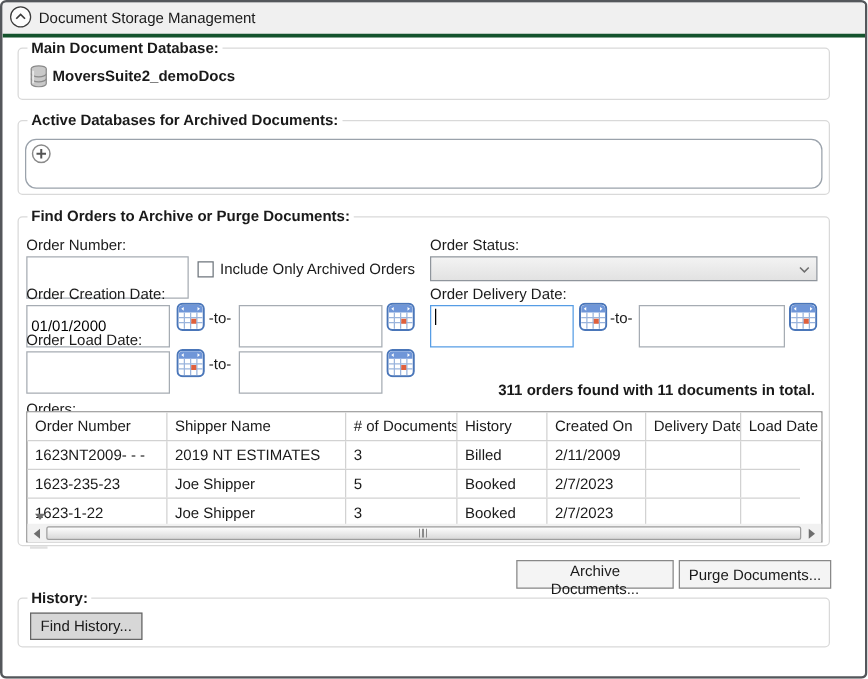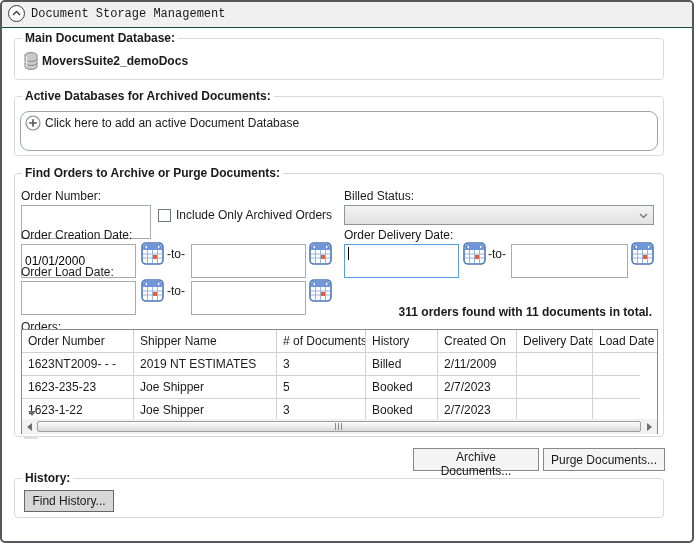--- a/index.html
+++ b/index.html
@@ -2,21 +2,21 @@
 <html><head>
 <meta charset="utf-8">
 <style>
   html,body{margin:0;padding:0;background:#fff;}
   .window{
     position:relative;width:694px;height:543px;box-sizing:border-box;
     border:2px solid #54575b;border-radius:5px;background:#fff;overflow:hidden;
     font-family:"Liberation Sans",sans-serif;font-size:12px;color:#1a1a1a;
   }
   
-  .hdr{position:absolute;left:0;top:0;width:690px;height:25px;background:#f0f0f0;border-bottom:1px solid #14532d;cursor:pointer;font-family:Liberation Mono, monospace;}
+  .hdr{position:absolute;left:0;top:0;width:690px;height:25px;background:#f0f0f0;border-bottom:3px solid #14532d;cursor:pointer;}
   .exp-btn{position:absolute;left:6px;top:3px;width:17px;height:17px;border:1px solid #3c3c3c;border-radius:50%;background:#fdfdfd;box-sizing:border-box;}
   .exp-btn svg{position:absolute;left:2px;top:2px;}
   .hdr-title{position:absolute;left:29px;top:0;line-height:25px;}
   
   .grp{position:absolute;border:1px solid #d9d9d9;border-radius:4px;background:#fff;box-sizing:border-box;}
   .grp-legend{position:absolute;top:-8px;left:7px;background:#fff;padding:0 3px;font-weight:700;white-space:nowrap;}
   
   .db-icon{position:absolute;left:9px;top:13px;}
   .db-name{position:absolute;left:27px;top:15px;font-weight:700;}
   
@@ -95,34 +95,33 @@
 
   <div class="grp" style="left:12px;top:94px;width:650px;height:60px;">
     <span class="grp-legend">Active Databases for Archived Documents:</span>
     <div class="add-box">
       <div class="add-row">
         <svg width="16" height="16" viewBox="0 0 16 16">
           <circle cx="8" cy="8" r="7" fill="#fff" stroke="#8a8a8a" stroke-width="1.2"></circle>
           <line x1="8" y1="4.2" x2="8" y2="11.8" stroke="#555" stroke-width="1.6"></line>
           <line x1="4.2" y1="8" x2="11.8" y2="8" stroke="#555" stroke-width="1.6"></line>
         </svg>
-        <span class="add-label">Click here to add an active Document Database</span>
       </div>
     </div>
   </div>
 
   <div class="grp" style="left:12px;top:171px;width:650px;height:264px;">
     <span class="grp-legend">Find Orders to Archive or Purge Documents:</span>
 
     <span class="lbl" style="left:6px;top:15px;">Order Number:</span>
     <input class="tb" style="left: 6px; top: 31px; width: 130px;" value="">
     <div class="chk" style="left:143px;top:35px;"></div>
     <span class="lbl" style="left:161px;top:34px;">Include Only Archived Orders</span>
 
-    <span class="lbl" style="left:329px;top:15px;">Billed Status:</span>
+    <span class="lbl" style="left:329px;top:15px;">Order Status:</span>
     <div class="dd" style="left:329px;top:31px;width:310px;">
       <svg width="9" height="8" viewBox="0 0 9 8">
         <polyline points="1,2 4.5,5.5 8,2" fill="none" stroke="#6e6e6e" stroke-width="1.2"></polyline>
       </svg>
     </div>
 
     <span class="lbl" style="left:6px;top:54px;">Order Creation Date:</span>
     <input class="tb" style="left: 6px; top: 70px; width: 115px;" value="01/01/2000">
     <button class="cal" style="left:126px;top:68px;">
       <svg width="23" height="23" viewBox="0 0 23 23">

